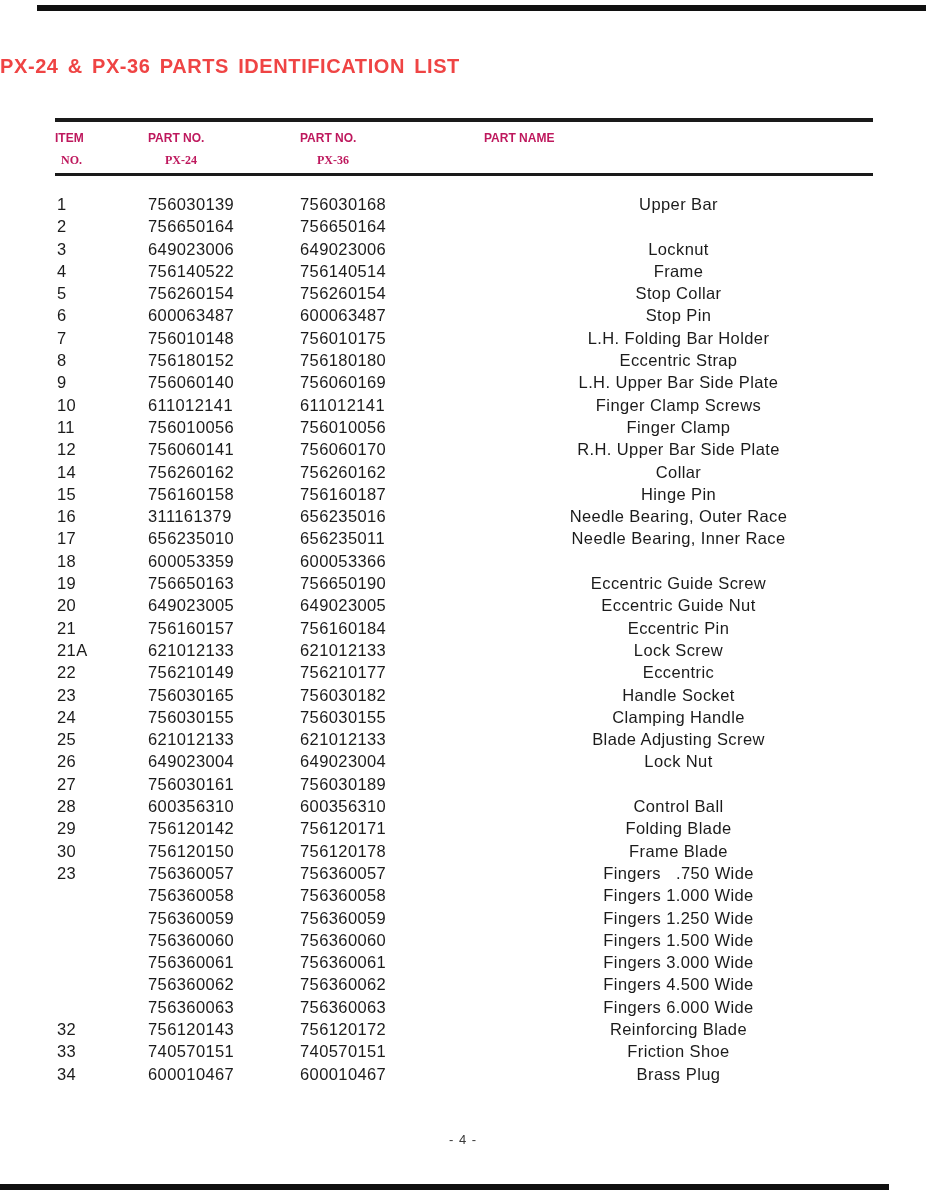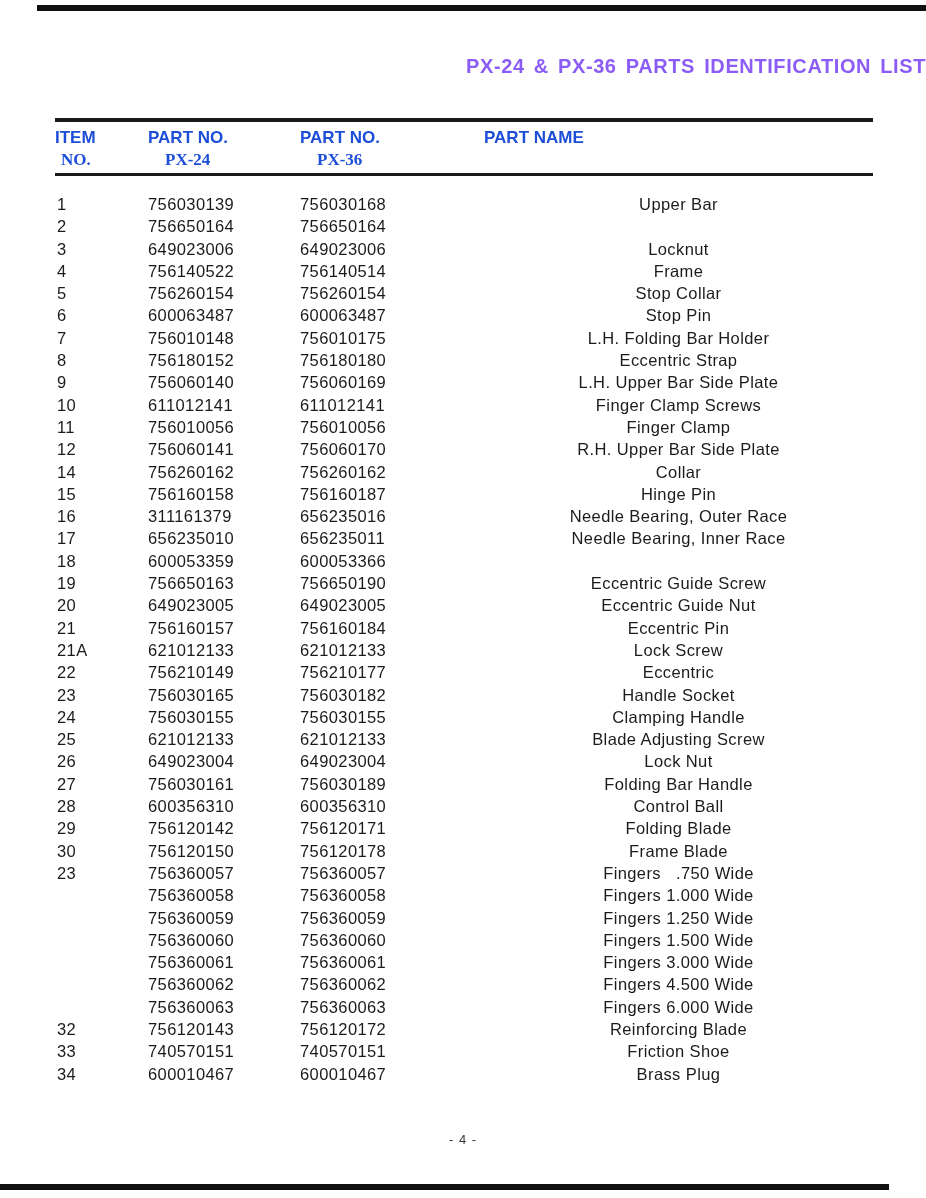--- a/index.html
+++ b/index.html
@@ -12,44 +12,44 @@
     color: #1b1b1b;
     overflow: hidden;
   }
   .scan-bar { position: absolute; background: #101010; height: 6px; }
   .scan-bar.top { left: 37px; right: 0; top: 5px; }
   .scan-bar.bottom { left: 0; width: 889px; top: 1184px; }
 
   .doc-title {
     position: absolute;
     top: 55px; left: 0; width: 100%;
-    text-align: right;
+    text-align: left;
     font-size: 20px;
     font-weight: bold;
     letter-spacing: 0.6px;
     word-spacing: 3px;
-    color: #8b5cf6;
+    color: #ef4444;
   }
 
   .parts-table {
     position: absolute;
     left: 55px; top: 118px;
     width: 818px;
     border-top: 4px solid #1a1a1a;
   }
   .thead {
     display: grid;
     grid-template-columns: 93px 152px 184px 1fr;
     border-bottom: 3px solid #1a1a1a;
     padding-top: 5px;
     height: 46px;
     font-weight: bold;
-    font-size: 17px;
+    font-size: 12px;
     line-height: 22px;
-    color: #1d4ed8;
+    color: #be185d;
   }
   .thead .l2 { padding-left: 6px; font-family: Liberation Serif, serif; }
   .thead .col-px24 .l2, .thead .col-px36 .l2 { padding-left: 17px; }
 
   .tbody {
     padding-top: 17px;
     padding-bottom: 10px;
     font-size: 16.5px;
     letter-spacing: 0.4px;
   }
@@ -254,21 +254,20 @@
         <div class="row">
           <span class="cell item">26</span>
           <span class="cell px24">649023004</span>
           <span class="cell px36">649023004</span>
           <span class="cell name">Lock Nut</span>
         </div>
         <div class="row">
           <span class="cell item">27</span>
           <span class="cell px24">756030161</span>
           <span class="cell px36">756030189</span>
-          <span class="cell name">Folding Bar Handle</span>
         </div>
         <div class="row">
           <span class="cell item">28</span>
           <span class="cell px24">600356310</span>
           <span class="cell px36">600356310</span>
           <span class="cell name">Control Ball</span>
         </div>
         <div class="row">
           <span class="cell item">29</span>
           <span class="cell px24">756120142</span>

